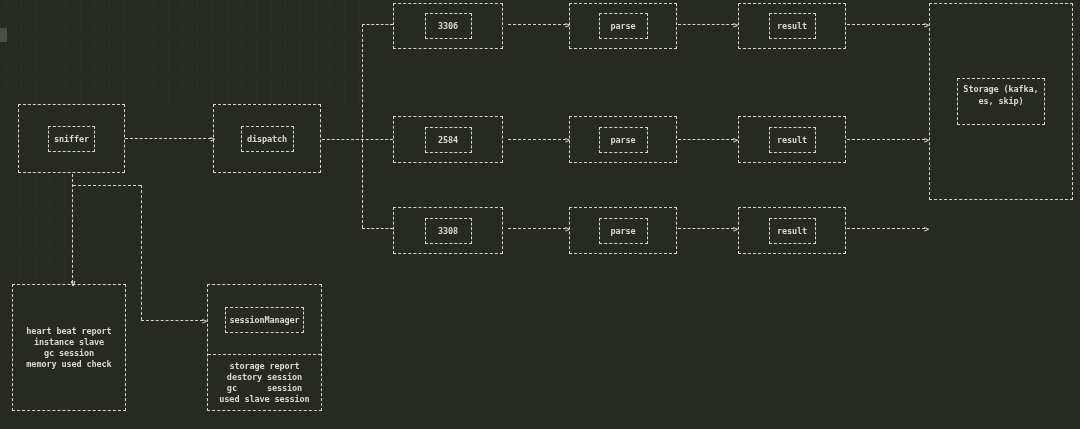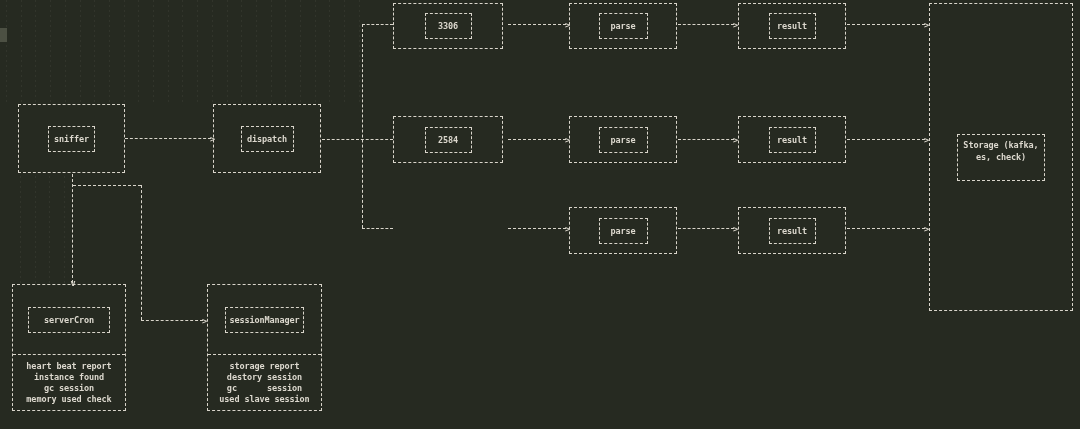--- a/index.html
+++ b/index.html
@@ -91,47 +91,47 @@
     <div class="tag" style="width:49px;height:26px">
       <span>parse</span>
     </div>
   </div>
   <div class="box" style="left:738px;top:116px;width:108px;height:47px">
     <div class="tag" style="width:47px;height:26px">
       <span>result</span>
     </div>
   </div>
 
+  <div class="box" style="left:393px;top:207px;width:110px;height:47px">
+    <div class="tag" style="width:47px;height:26px">
+      <span>3308</span>
+    </div>
+  </div>
   <div class="box" style="left:569px;top:207px;width:108px;height:47px">
     <div class="tag" style="width:49px;height:26px">
       <span>parse</span>
     </div>
   </div>
   <div class="box" style="left:738px;top:207px;width:108px;height:47px">
     <div class="tag" style="width:47px;height:26px">
       <span>result</span>
     </div>
   </div>
 
-  <div class="box" style="left:929px;top:3px;width:144px;height:308px">
+  <div class="box" style="left:929px;top:3px;width:144px;height:197px">
     <div class="tag toptext" style="width:88px;height:47px">
       <span>Storage (kafka,</span>
-      <span>es, check)</span>
+      <span>es, skip)</span>
     </div>
   </div>
 
   <div class="box2" style="left:12px;top:284px;width:114px;height:127px">
-    <div class="head-sec">
-      <div class="tag" style="width:82px;height:26px">
-        <span>serverCron</span>
-      </div>
-    </div>
     <div class="list-sec">
       <span>heart beat report</span>
-      <span>instance found</span>
+      <span>instance slave</span>
       <span>gc session</span>
       <span>memory used check</span>
     </div>
   </div>
 
   <div class="box2" style="left:207px;top:284px;width:115px;height:127px">
     <div class="head-sec">
       <div class="tag" style="width:79px;height:26px">
         <span>sessionManager</span>
       </div>

